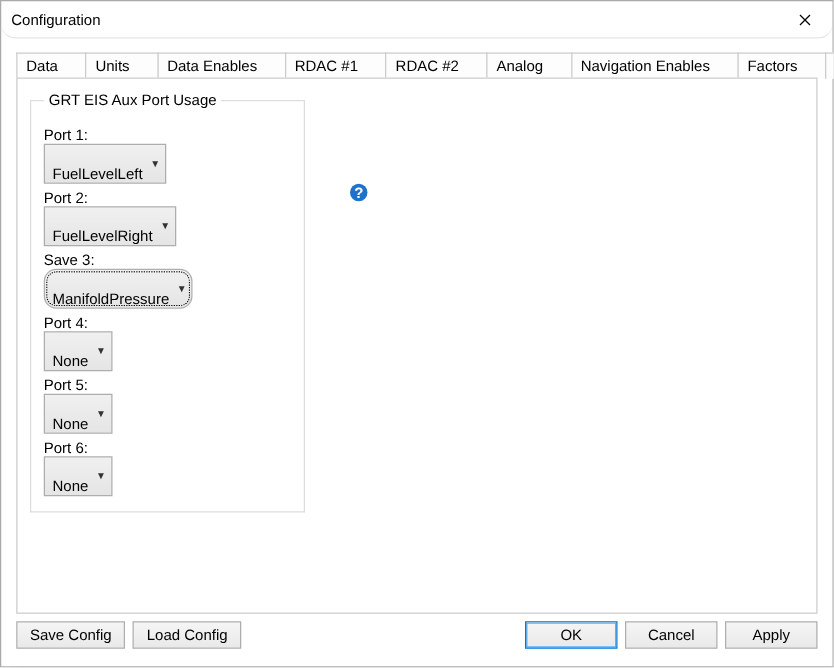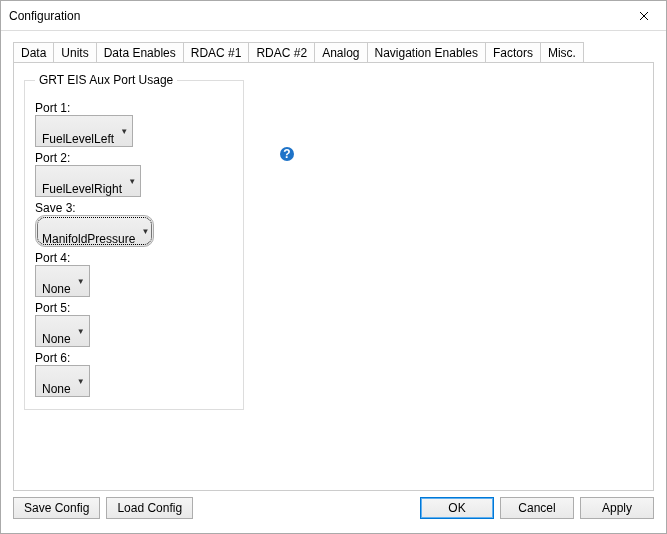--- a/index.html
+++ b/index.html
@@ -9,39 +9,40 @@
     background: #fff;
     border: 1px solid #aaa;
     display: flex; flex-direction: column;
     box-shadow: 0 4px 20px rgba(0,0,0,0.15);
   }
   .titlebar {
     height: 30px;
     display: flex; align-items: center;
     padding: 0 0 0 8px;
     border-bottom: 1px solid #ddd;
+    border-radius: 12px;
   }
   .titlebar .title { flex: 1; }
   .titlebar .close {
     width: 45px; height: 29px;
     display: flex; align-items: center; justify-content: center;
     cursor: default;
   }
   .content {
     flex: 1;
     padding: 10px 12px 8px 12px;
     display: flex; flex-direction: column;
   }
   .tabstrip {
     display: flex; align-items: flex-end;
     position: relative;
     height: 21px;
   }
   .tab {
-    padding: 3px 7px 3px 7px;
+    padding: 3px 22px 3px 7px;
     border: 1px solid #ccc;
     border-bottom: none;
     background: #fdfdfd;
     margin-right: -1px;
     position: relative;
     top: 1px;
     color: #000;
     white-space: nowrap;
     cursor: default;
   }

